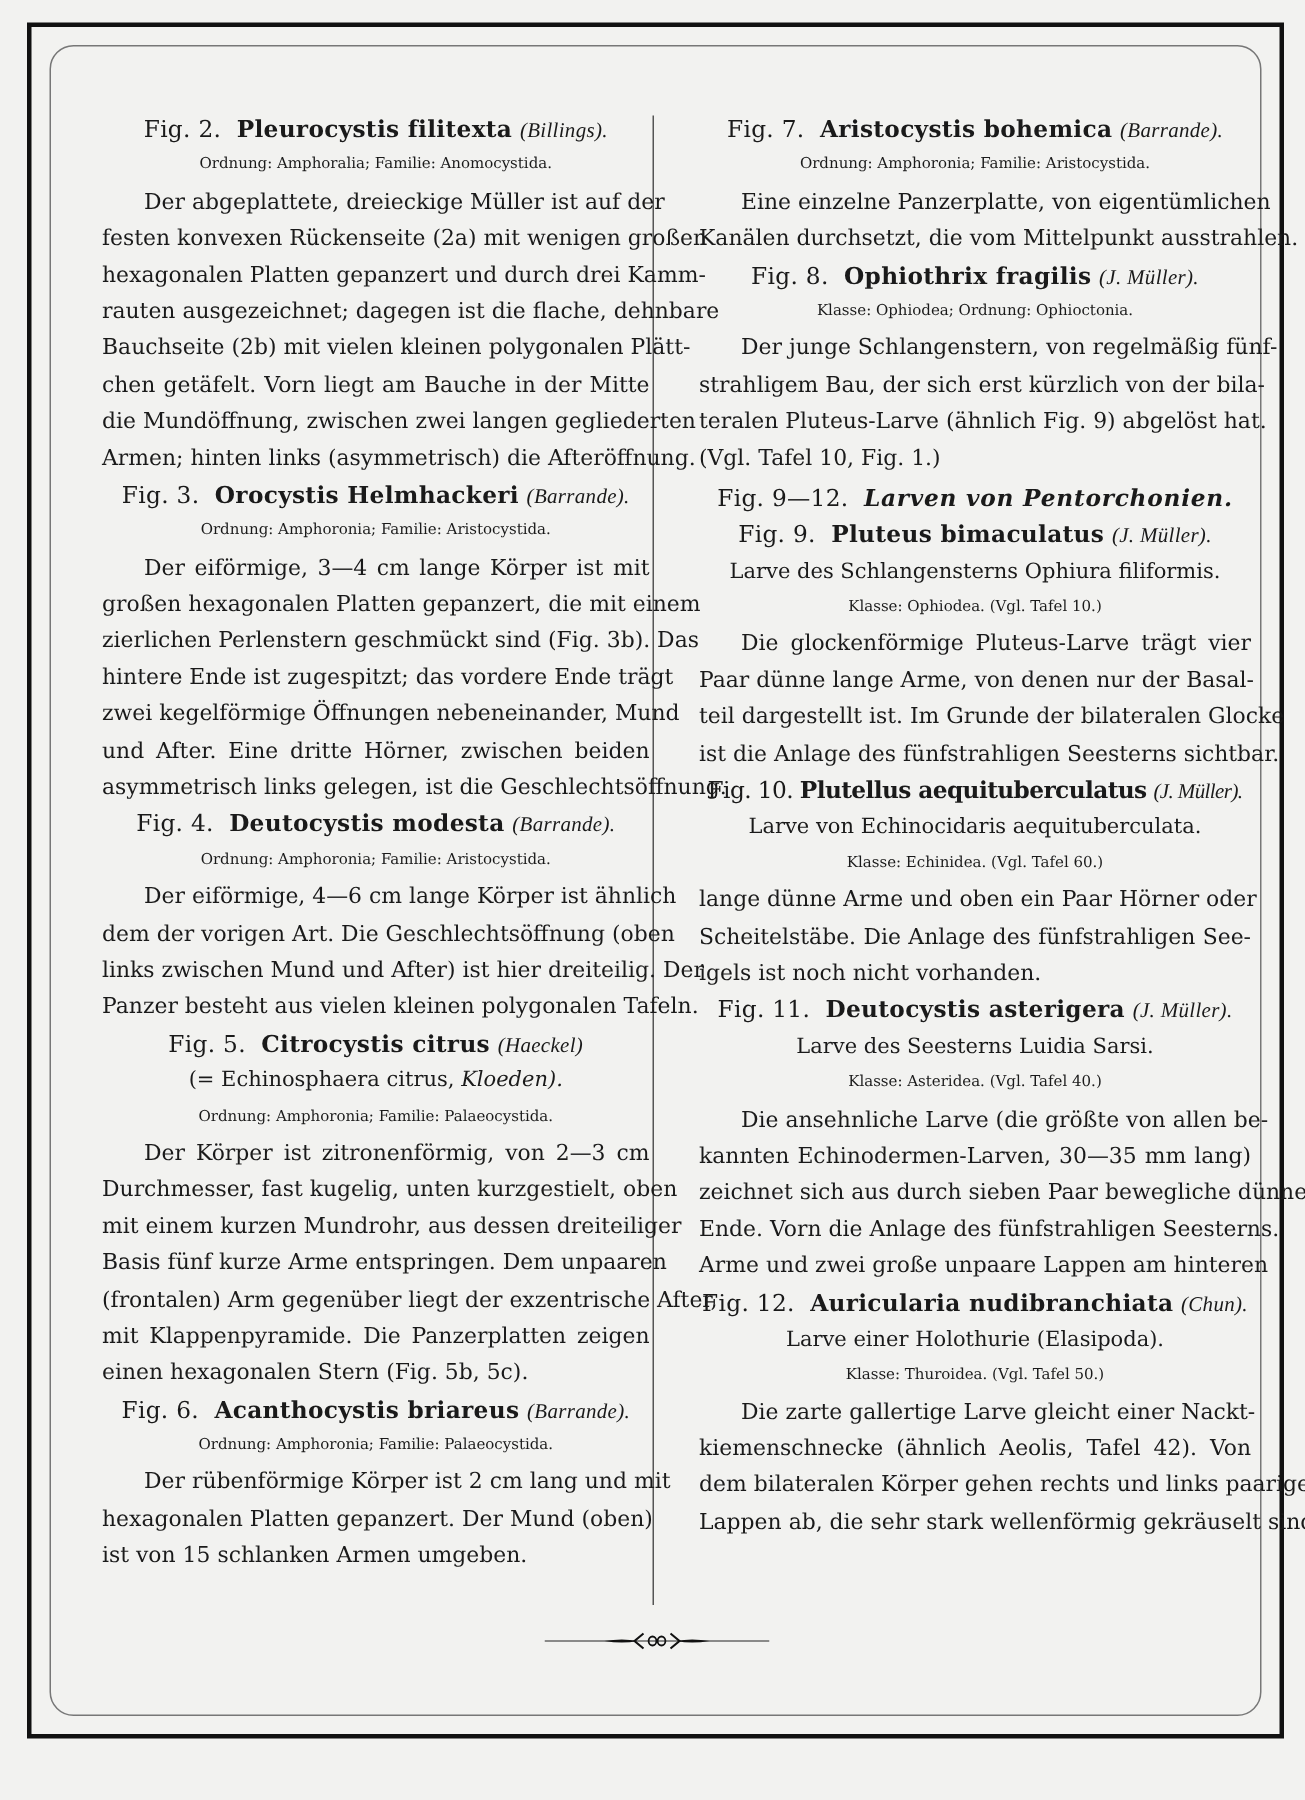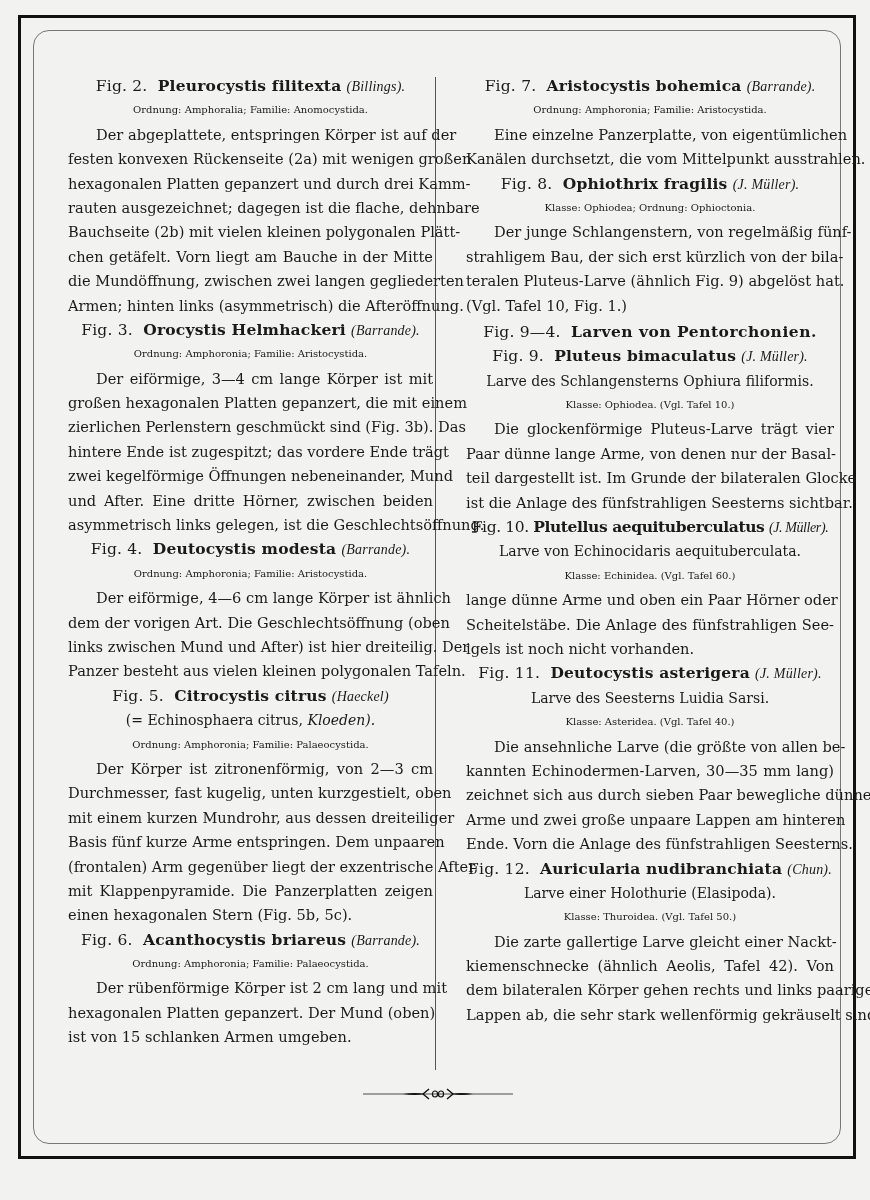--- a/index.html
+++ b/index.html
@@ -51,21 +51,21 @@
   .line.last { text-align-last: left; }
   .line.indent { padding-left: 28px; }
   .center { text-align: center; text-align-last: center; }
   .title {
     font-size: 15.5px;
     letter-spacing: 0.2px;
   }
   .title .figno { font-weight: normal; }
   .title .sci { font-weight: bold; font-family: "DejaVu Serif", serif; }
   .title .auth { font-style: italic; font-size: 14px; font-family: "Liberation Serif", serif; }
-  .title .sectionhead { font-weight: bold; letter-spacing: 0.5px; }
+  .title .sectionhead { font-weight: bold; letter-spacing: 0.5px; font-style: italic; }
   .meta { font-size: 10px; }
   .sub { font-size: 14px; }
   .ornament {
     position: absolute;
     left: 363px; top: 1088px;
     width: 150px; height: 12px;
   }
 </style>
 </head>
 <body>
@@ -76,21 +76,21 @@
 
 <div class="col col-left">
 
   <div>
     <div class="line center title">
       <span class="figno">Fig. 2.</span>&nbsp;
       <span class="sci">Pleurocystis filitexta</span>
       <span class="auth">(Billings).</span>
     </div>
     <div class="line center meta">Ordnung: Amphoralia; Familie: Anomocystida.</div>
-    <span class="line indent">Der abgeplattete, entspringen Körper ist auf der</span>
+    <span class="line indent">Der abgeplattete, dreieckige Müller ist auf der</span>
     <span class="line">festen konvexen Rückenseite (2a) mit wenigen großen</span>
     <span class="line">hexagonalen Platten gepanzert und durch drei Kamm-</span>
     <span class="line">rauten ausgezeichnet; dagegen ist die flache, dehnbare</span>
     <span class="line">Bauchseite (2b) mit vielen kleinen polygonalen Plätt-</span>
     <span class="line">chen getäfelt. Vorn liegt am Bauche in der Mitte</span>
     <span class="line">die Mundöffnung, zwischen zwei langen gegliederten</span>
     <span class="line last">Armen; hinten links (asymmetrisch) die Afteröffnung.</span>
   </div>
 
   <div>
@@ -175,21 +175,21 @@
       <span class="auth">(J. Müller).</span>
     </div>
     <div class="line center meta">Klasse: Ophiodea; Ordnung: Ophioctonia.</div>
     <span class="line indent">Der junge Schlangenstern, von regelmäßig fünf-</span>
     <span class="line">strahligem Bau, der sich erst kürzlich von der bila-</span>
     <span class="line">teralen Pluteus-Larve (ähnlich Fig. 9) abgelöst hat.</span>
     <span class="line last">(Vgl. Tafel 10, Fig. 1.)</span>
   </div>
 
   <div class="line center title" style="margin-top:2px;">
-    <span class="figno">Fig. 9—4.</span>&nbsp;
+    <span class="figno">Fig. 9—12.</span>&nbsp;
     <span class="sectionhead">Larven von Pentorchonien.</span>
   </div>
 
   <div>
     <div class="line center title">
       <span class="figno">Fig. 9.</span>&nbsp;
       <span class="sci">Pluteus bimaculatus</span>
       <span class="auth">(J. Müller).</span>
     </div>
     <div class="line center sub">Larve des Schlangensterns Ophiura filiformis.</div>
@@ -217,22 +217,22 @@
     <div class="line center title">
       <span class="figno">Fig. 11.</span>&nbsp;
       <span class="sci">Deutocystis asterigera</span>
       <span class="auth">(J. Müller).</span>
     </div>
     <div class="line center sub">Larve des Seesterns Luidia Sarsi.</div>
     <div class="line center meta">Klasse: Asteridea. (Vgl. Tafel 40.)</div>
     <span class="line indent">Die ansehnliche Larve (die größte von allen be-</span>
     <span class="line">kannten Echinodermen-Larven, 30—35 mm lang)</span>
     <span class="line">zeichnet sich aus durch sieben Paar bewegliche dünne</span>
+    <span class="line">Ende. Vorn die Anlage des fünfstrahligen Seesterns.</span>
     <span class="line">Arme und zwei große unpaare Lappen am hinteren</span>
-    <span class="line">Ende. Vorn die Anlage des fünfstrahligen Seesterns.</span>
   </div>
 
   <div>
     <div class="line center title">
       <span class="figno">Fig. 12.</span>&nbsp;
       <span class="sci">Auricularia nudibranchiata</span>
       <span class="auth">(Chun).</span>
     </div>
     <div class="line center sub">Larve einer Holothurie (Elasipoda).</div>
     <div class="line center meta">Klasse: Thuroidea. (Vgl. Tafel 50.)</div>

